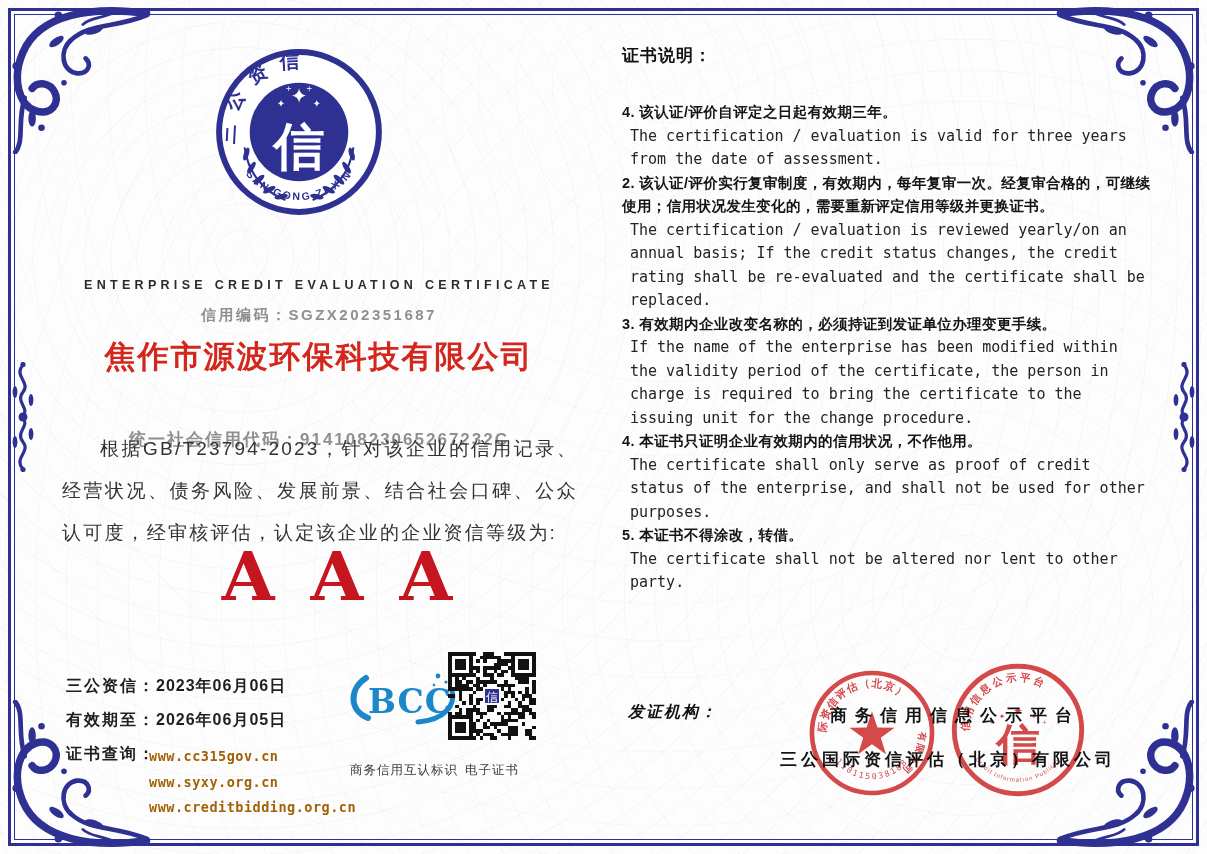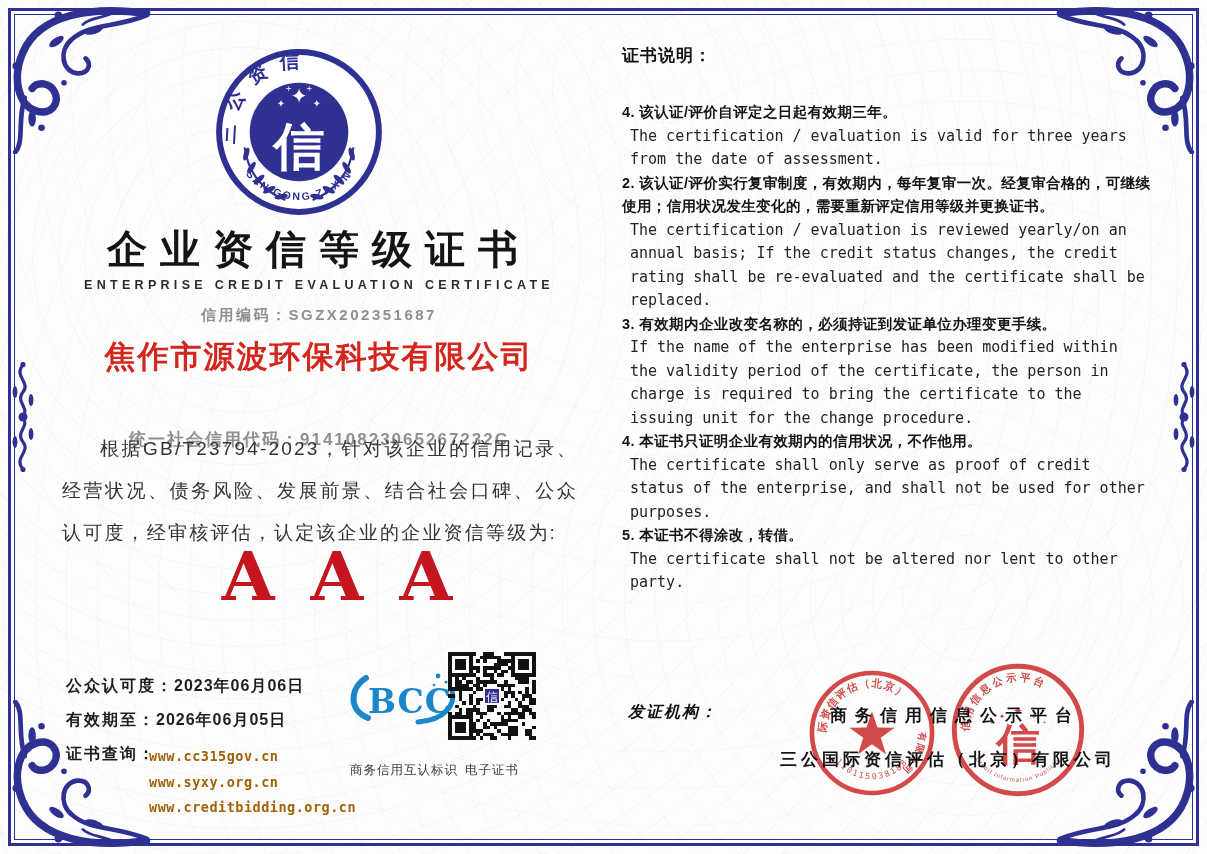--- a/index.html
+++ b/index.html
@@ -216,30 +216,29 @@
     <g fill="#fff" font-family="'DejaVu Sans',sans-serif" text-anchor="middle">
       <text x="100" y="66" font-size="24">✦</text>
       <text x="79" y="71" font-size="12">✦</text>
       <text x="121" y="71" font-size="12">✦</text>
       <text x="88" y="52" font-size="9">+</text>
       <text x="112" y="52" font-size="9">+</text>
     </g>
     <text x="100" y="138" text-anchor="middle" fill="#fff" font-size="60" font-weight="bold" font-family="'DejaVu Serif','Liberation Serif',serif">信</text>
   </svg>
 
-  <div class="abs lcol-center title">企业资信等级证书</div>
   <div class="abs lcol-center subtitle">ENTERPRISE CREDIT EVALUATION CERTIFICATE</div>
   <div class="abs lcol-center credit-code">信用编码：SGZX202351687</div>
   <div class="abs lcol-center company">焦作市源波环保科技有限公司</div>
   <div class="abs lcol-center uscc">统一社会信用代码：91410823065267232C</div>
   <div class="abs bodytext">根据GB/T23794-2023，针对该企业的信用记录、经营状况、债务风险、发展前景、结合社会口碑、公众认可度，经审核评估，认定该企业的企业资信等级为:</div>
   <div class="abs lcol-center rating">AAA</div>
 
   <div class="abs meta-row issue">
-    <span class="lab">公众认可度：</span><span>2023年06月06日</span>
+    <span class="lab">三公资信：</span><span>2023年06月06日</span>
   </div>
   <div class="abs meta-row valid">
     <span class="lab">有效期至：</span><span>2026年06月05日</span>
   </div>
   <div class="abs meta-row query">
     <span class="lab">证书查询：</span>
   </div>
   <div class="abs urls">
     <div>www.cc315gov.cn</div>
     <div>www.syxy.org.cn</div>

